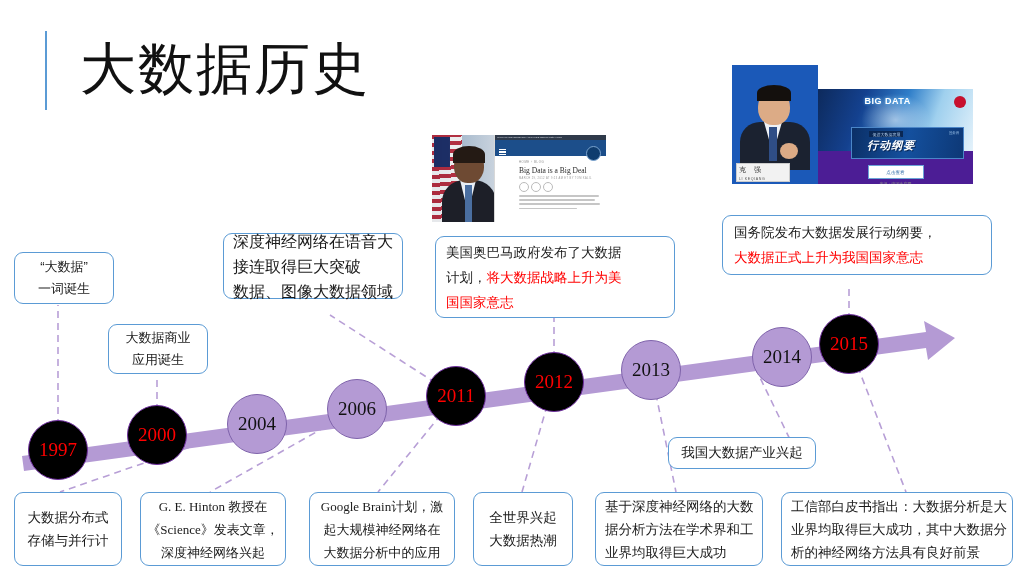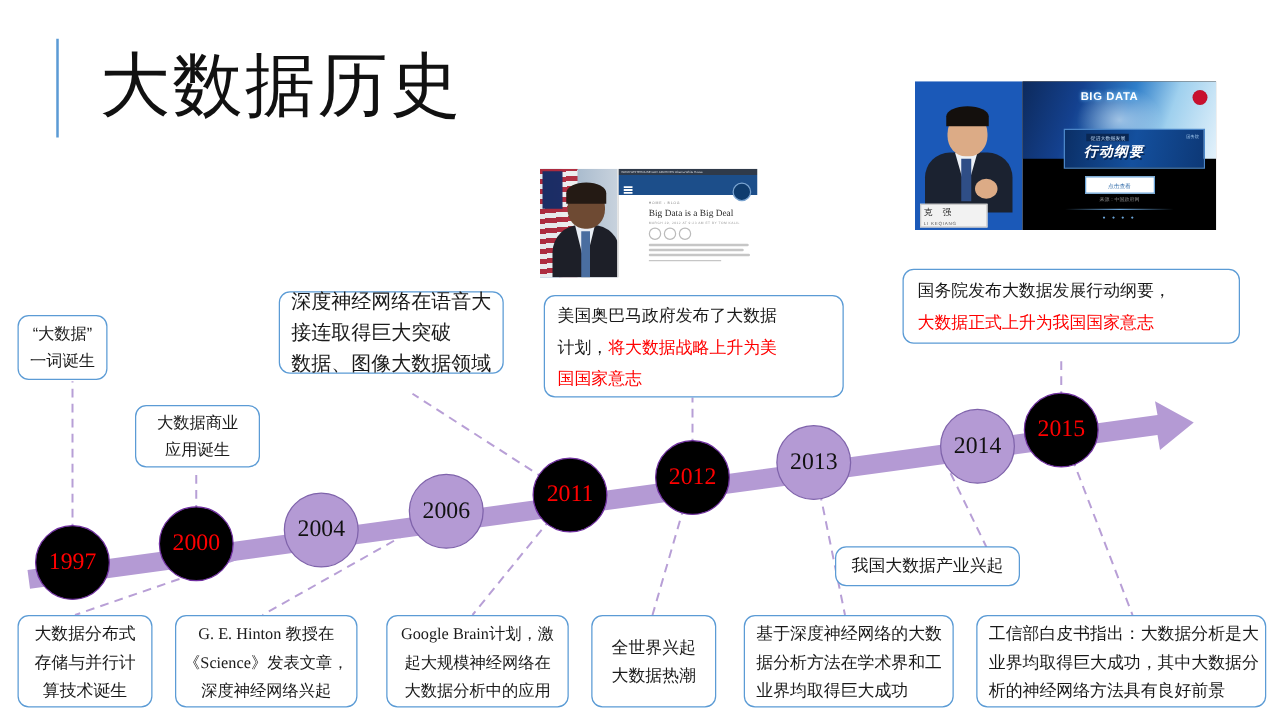--- a/index.html
+++ b/index.html
@@ -138,21 +138,21 @@
   #lk-portrait{width:86px;height:119px;position:relative;background:#1b59b8;overflow:hidden;}
   #lk-head{position:absolute;left:26px;top:24px;width:32px;height:36px;border-radius:50% 50% 45% 45%;background:#dcab86;}
   #lk-hair{position:absolute;left:25px;top:20px;width:34px;height:16px;border-radius:50% 50% 0 0;background:#14100d;}
   #lk-body{position:absolute;left:8px;top:57px;width:70px;height:48px;border-radius:20px 20px 0 0;background:#1b2230;}
   #lk-shirt{position:absolute;left:32px;top:57px;width:18px;height:24px;background:#eef2f7;clip-path:polygon(0 0,100% 0,62% 100%,38% 100%);}
   #lk-tie{position:absolute;left:37px;top:62px;width:8px;height:34px;background:#2f4e86;}
   #lk-hand{position:absolute;left:48px;top:78px;width:18px;height:16px;border-radius:50%;background:#dcab86;}
   #lk-nameplate{position:absolute;left:4px;bottom:2px;width:52px;height:17px;background:#f2f2f2;border:.5px solid #ccc;}
   #lk-nameplate-cn{position:absolute;left:7px;bottom:9px;font-size:7px;color:#222;letter-spacing:3px;}
   #lk-nameplate-en{position:absolute;left:7px;bottom:3px;font-size:3.6px;color:#555;letter-spacing:.6px;}
-  #lk-page{flex:1;height:119px;position:relative;background:#000000;overflow:hidden;}
+  #lk-page{flex:1;height:119px;position:relative;background:#4c1d95;overflow:hidden;margin-top:24px;}
   #lk-hero{position:absolute;left:0;top:0;width:100%;height:62px;
     background:linear-gradient(110deg,#0d2a5c 0%,#14418f 28%,#2f7ec9 52%,#9fd0ee 72%,#e4f2fb 100%);}
   #lk-hero-glow{position:absolute;left:28%;top:4px;width:44%;height:54px;
     background:radial-gradient(ellipse at center,rgba(255,255,255,.55),rgba(255,255,255,0) 70%);}
   #lk-bigdata{position:absolute;left:30%;top:8px;font-size:9px;line-height:9px;color:#ffffff;
     font-weight:bold;letter-spacing:.5px;text-shadow:0 0 3px #6cc4ff;}
   #lk-emblem{position:absolute;right:7px;top:7px;width:12px;height:12px;border-radius:50%;
     background:radial-gradient(circle,#c8102e 60%,#8c0a1f 100%);}
   #lk-banner{position:absolute;left:21%;top:38px;width:72%;height:30px;
     background:linear-gradient(100deg,#0b2f66 0%,#14509e 50%,#0d3876 100%);border:.6px solid #4b86c8;}
@@ -204,21 +204,21 @@
   <div class="year-node hollow" style="left:28px;top:420px;width:60px;height:60px;">1997</div>
   <div class="year-node hollow" style="left:127px;top:405px;width:60px;height:60px;">2000</div>
   <div class="year-node filled" style="left:227px;top:394px;width:60px;height:60px;">2004</div>
   <div class="year-node filled" style="left:327px;top:379px;width:60px;height:60px;">2006</div>
   <div class="year-node hollow" style="left:426px;top:366px;width:60px;height:60px;">2011</div>
   <div class="year-node hollow" style="left:524px;top:352px;width:60px;height:60px;">2012</div>
   <div class="year-node filled" style="left:621px;top:340px;width:60px;height:60px;">2013</div>
   <div class="year-node filled" style="left:752px;top:327px;width:60px;height:60px;">2014</div>
   <div class="year-node hollow" style="left:819px;top:314px;width:60px;height:60px;">2015</div>
 
-  <div class="callout center" style="left:14px;top:252px;width:72px;height:52px;font-size:13px;line-height:22px;">
+  <div class="callout center" style="left:14px;top:252px;width:100px;height:52px;font-size:13px;line-height:22px;">
       <span class="line"><span>“大数据”</span></span>
       <span class="line"><span>一词诞生</span></span>
     </div>
 
   <div class="callout center" style="left:108px;top:324px;width:100px;height:50px;font-size:13px;line-height:22px;">
       <span class="line"><span>大数据商业</span></span>
       <span class="line"><span>应用诞生</span></span>
     </div>
 
   <div class="callout left" style="left:223px;top:233px;width:180px;height:66px;font-size:16px;line-height:25px;padding:0 9px;">
@@ -234,21 +234,20 @@
     </div>
 
   <div class="callout left" style="left:722px;top:215px;width:270px;height:60px;font-size:13.5px;line-height:25px;padding:0 11px;">
       <span class="line"><span>国务院发布大数据发展行动纲要，</span></span>
       <span class="line"><span class="red">大数据正式上升为我国国家意志</span></span>
     </div>
 
   <div class="callout center" style="left:14px;top:492px;width:108px;height:74px;font-size:13.5px;line-height:23px;">
       <span class="line"><span>大数据分布式</span></span>
       <span class="line"><span>存储与并行计</span></span>
-      <span class="line"><span>算技术诞生</span></span>
     </div>
 
   <div class="callout center serif-run" style="left:140px;top:492px;width:146px;height:74px;font-size:13px;line-height:23px;">
       <span class="line"><span>G. E. Hinton 教授在</span></span>
       <span class="line"><span>《Science》发表文章，</span></span>
       <span class="line"><span>深度神经网络兴起</span></span>
     </div>
 
   <div class="callout center serif-run" style="left:309px;top:492px;width:146px;height:74px;font-size:13px;line-height:23px;">
       <span class="line"><span>Google Brain计划，激</span></span>

